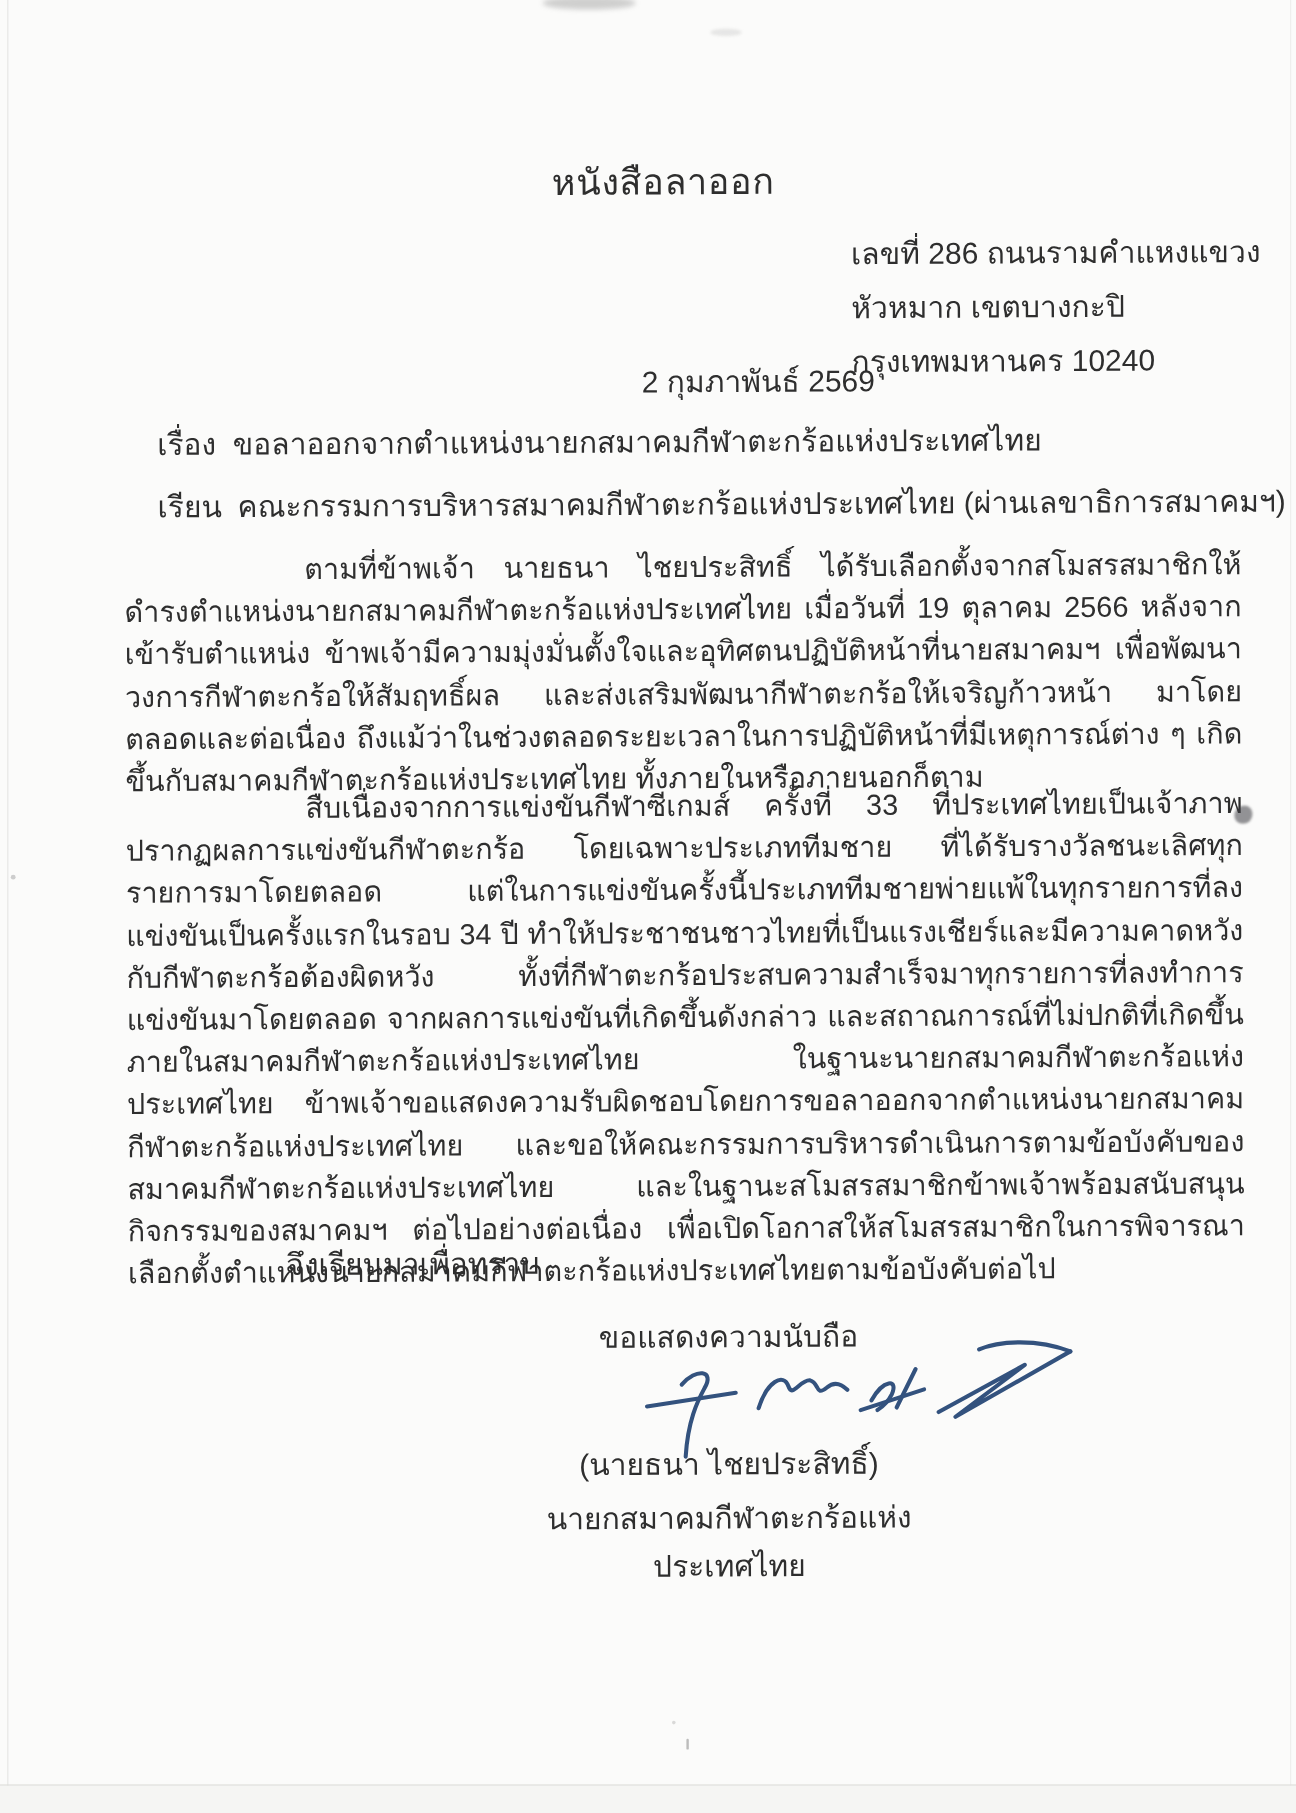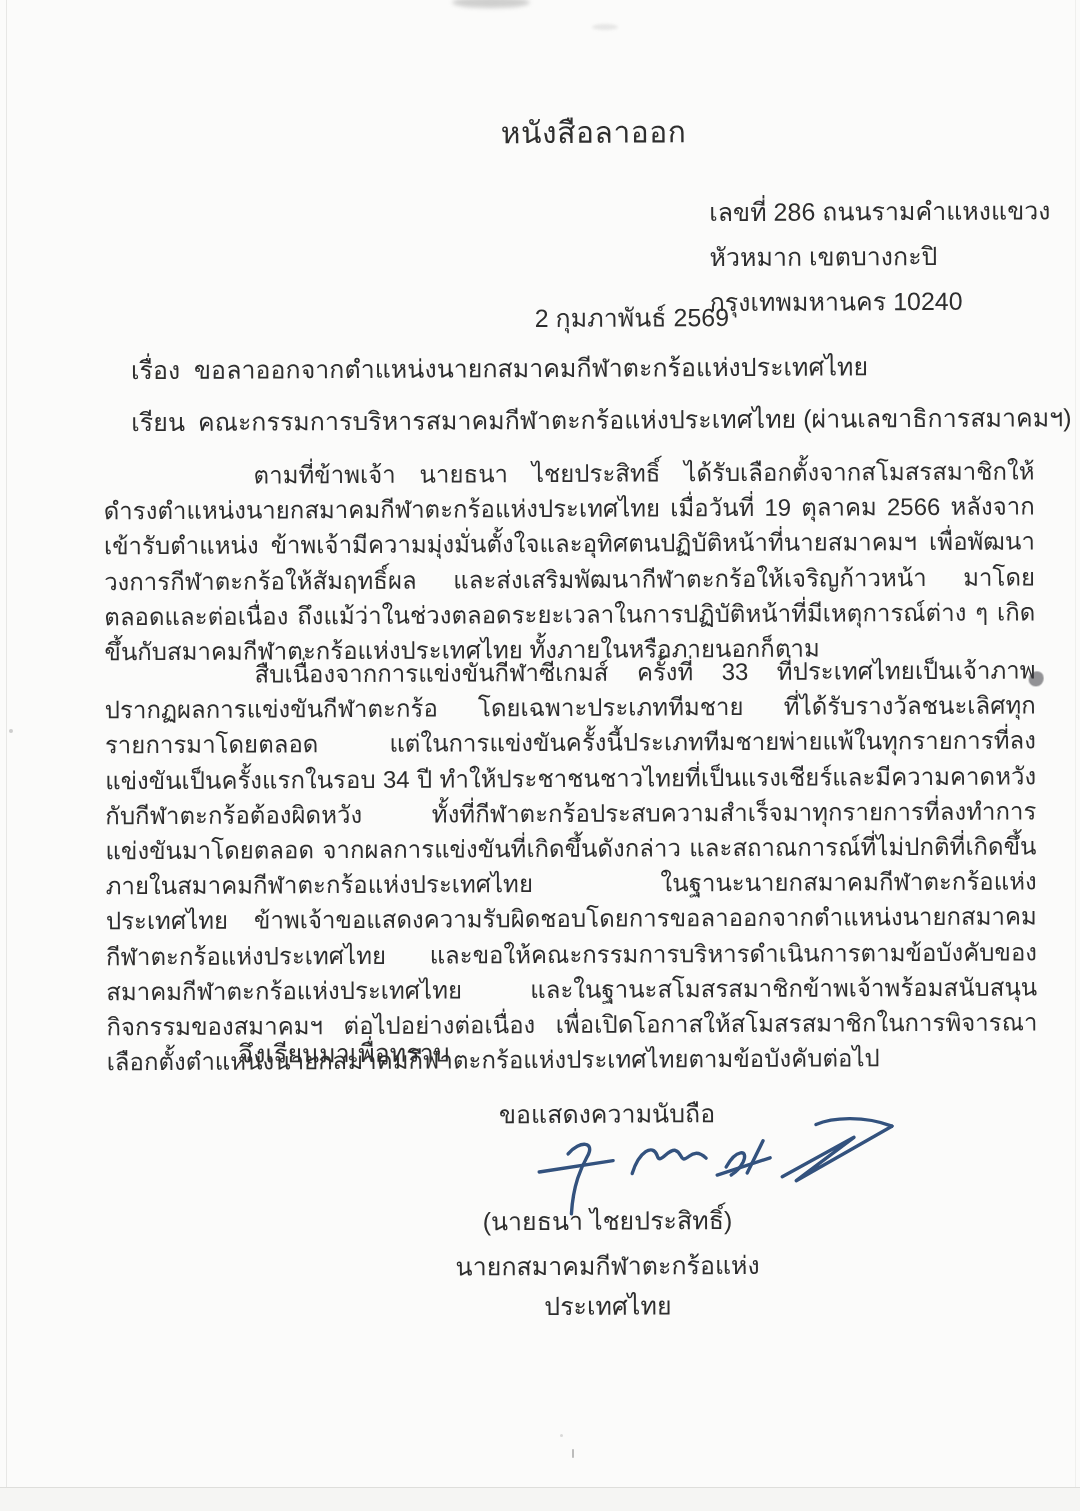--- a/index.html
+++ b/index.html
@@ -22,21 +22,21 @@
   .speck-1{position:absolute;left:9px;top:729px;width:4px;height:4px;background:rgba(120,120,120,.35);border-radius:50%;}
   .speck-2{position:absolute;left:572px;top:1449px;width:2px;height:9px;background:rgba(110,110,110,.45);border-radius:1px;}
   .speck-3{position:absolute;left:560px;top:1434px;width:3px;height:3px;background:rgba(140,140,140,.3);border-radius:50%;}
 
   .content{
     position:absolute;inset:0;
     transform:rotate(-0.3deg);
     transform-origin:50% 50%;
   }
   .abs{position:absolute;}
-  .doc-title{left:463px;top:109px;font-size:30px;letter-spacing:.5px;margin-left:41px;}
+  .doc-title{left:463px;top:128px;font-size:30px;letter-spacing:.5px;}
   .addr{left:712px;top:191px;font-size:25px;line-height:45px;}
   .date-line{left:537px;top:298px;font-size:25px;}
   .meta-line{left:133px;font-size:25px;white-space:nowrap;}
   .meta-line .label{display:inline-block;min-width:50px;margin-right:13px;}
   .subject-line{top:348px;}
   .recipient-line{top:400px;}
   .para{
     left:105px;width:931px;
     font-size:24px;line-height:35.2px;
     text-align:justify;

